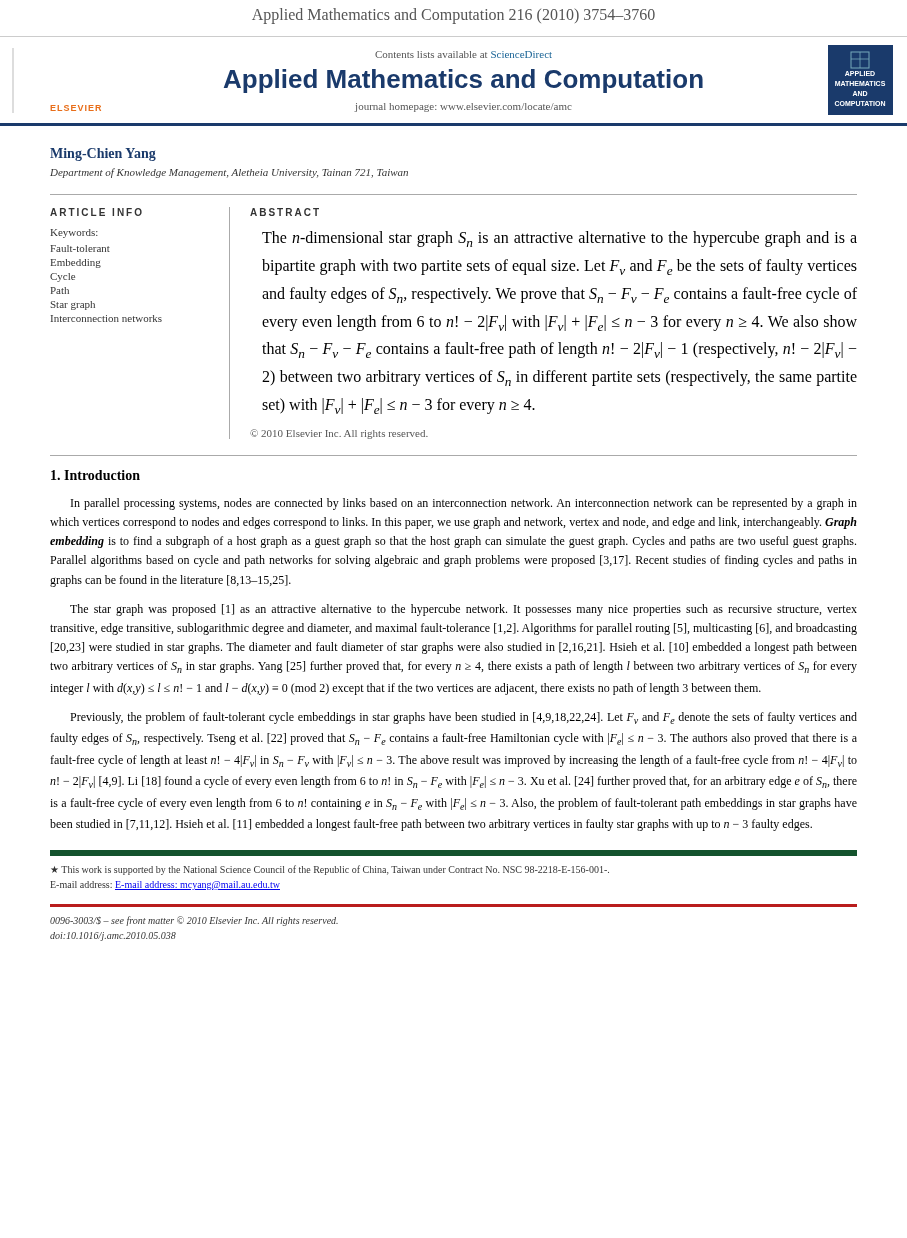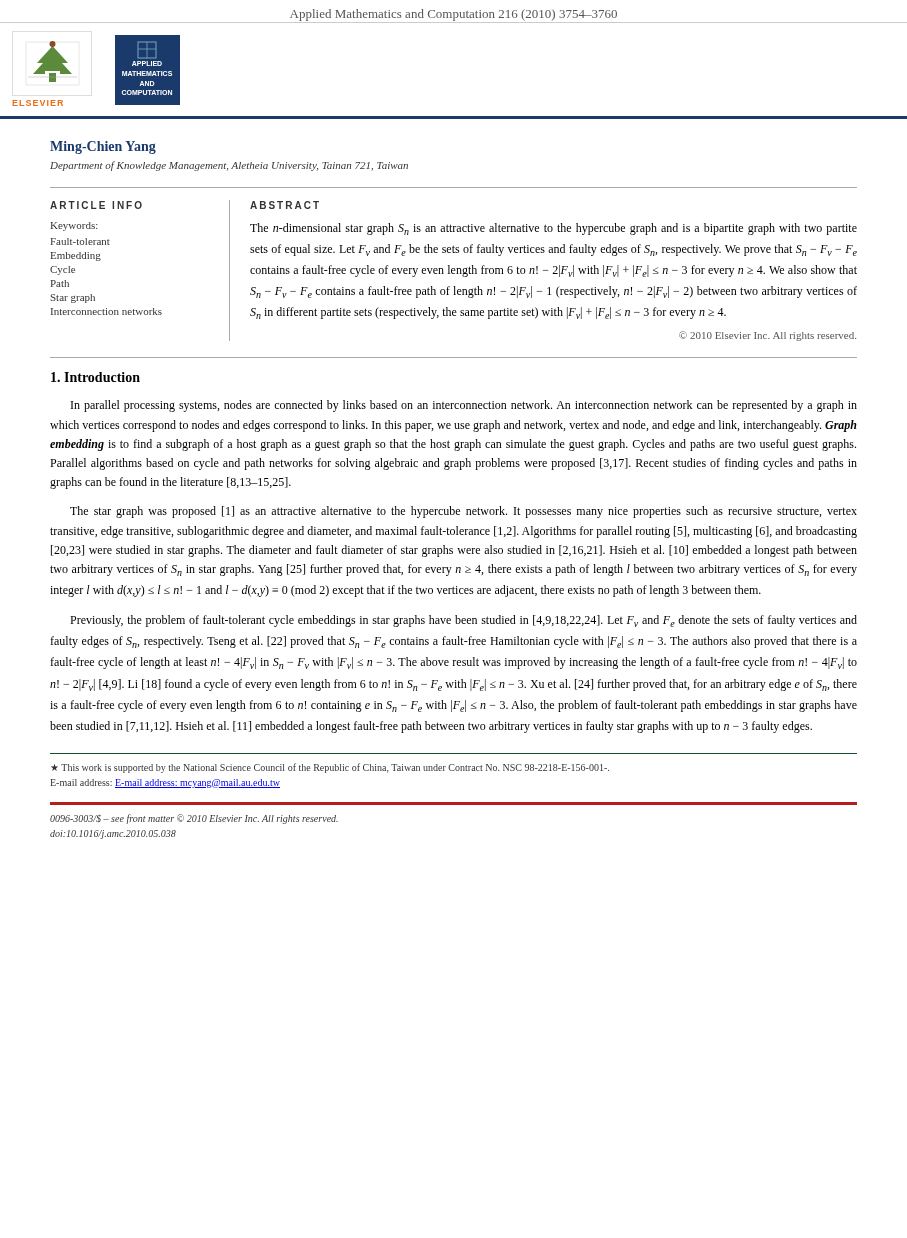--- a/index.html
+++ b/index.html
@@ -8,40 +8,41 @@
       font-family: 'Times New Roman', Times, serif;
       font-size: 13px;
       color: #000;
       width: 907px;
       min-height: 1238px;
     }
 
     
     .top-bar {
       text-align: center;
-      font-size: 13px;
+      font-size: 16px;
       color: #555;
-      padding: 6px 0 0;
+      padding: 6px 0 12px;
       border-bottom: 1px solid #ccc;
     }
 
     
     .journal-header {
       display: flex;
       align-items: center;
       border-bottom: 3px solid #1a3a6b;
       padding: 8px 12px;
       gap: 10px;
     }
     .journal-header .elsevier-logo {
       width: 90px;
       flex-shrink: 0;
       display: flex;
-      flex-direction: column;
-      align-items: flex-start;
+      flex-direction: row;
+      align-items: flex-end;
+      gap: 36px;
     }
     .journal-header .elsevier-logo .logo-box {
       width: 80px;
       height: 65px;
       background: #fff;
       border: 1px solid #ddd;
       display: flex;
       flex-direction: column;
       align-items: center;
       justify-content: center;
@@ -183,30 +184,30 @@
     }
     .abstract-title {
       font-size: 10px;
       font-family: Arial, sans-serif;
       letter-spacing: 2px;
       color: #333;
       font-weight: bold;
       margin-bottom: 8px;
     }
     .abstract-text {
-      font-size: 12px;
+      font-size: 16px;
       line-height: 1.55;
       color: #000;
       text-align: justify;
+      margin-left: 12px;
     }
     .copyright-line {
       font-size: 11px;
       color: #555;
       margin-top: 6px;
-      text-align: right;
     }
 
     
     .divider {
       border: none;
       border-top: 1px solid #aaa;
       margin: 8px 0 12px;
     }
 
     
@@ -222,21 +223,21 @@
       font-size: 12px;
       line-height: 1.6;
       color: #000;
       text-align: justify;
       margin-bottom: 10px;
       text-indent: 20px;
     }
 
     
     .footnote-area {
-      border-top: 1px solid #14532d;
+      border-top: 6px solid #14532d;
       margin-top: 16px;
       padding-top: 6px;
     }
     .footnote-text {
       font-size: 10px;
       color: #333;
       line-height: 1.5;
     }
     .footnote-bottom {
       border-top: 3px solid #b91c1c;
@@ -273,20 +274,28 @@
         <rect x="24" y="32" width="7" height="9" fill="#5a8a3a"></rect>
         <polygon points="27.5,5 12,22 18,22 8,33 20,33 20,30 35,30 35,33 47,33 37,22 43,22" fill="#5a8a3a"></polygon>
         <circle cx="27.5" cy="3" r="3" fill="#8a4a2a"></circle>
 
         <line x1="3" y1="36" x2="52" y2="36" stroke="#aaa" stroke-width="0.5"></line>
       </svg>
     </div>
     <div class="elsevier-text">ELSEVIER</div>
   </div>
 
+  <div class="center-block">
+    <div class="sciencedirect-line">
+      <span>Contents lists available at</span>
+      <a href="#">ScienceDirect</a>
+    </div>
+    <div class="journal-title-main">Applied Mathematics and Computation</div>
+    <div class="journal-homepage">journal homepage: www.elsevier.com/locate/amc</div>
+  </div>
 
   <div class="right-logo">
     <div class="right-logo-box">
 
       <svg width="20" height="18" viewBox="0 0 20 18">
         <rect x="1" y="1" width="18" height="16" fill="none" stroke="#7ab" stroke-width="1"></rect>
         <line x1="1" y1="8" x2="19" y2="8" stroke="#7ab" stroke-width="0.8"></line>
         <line x1="10" y1="1" x2="10" y2="17" stroke="#7ab" stroke-width="0.8"></line>
       </svg>
       <div class="right-logo-text">APPLIED<br>MATHEMATICS<br>AND<br>COMPUTATION</div>

